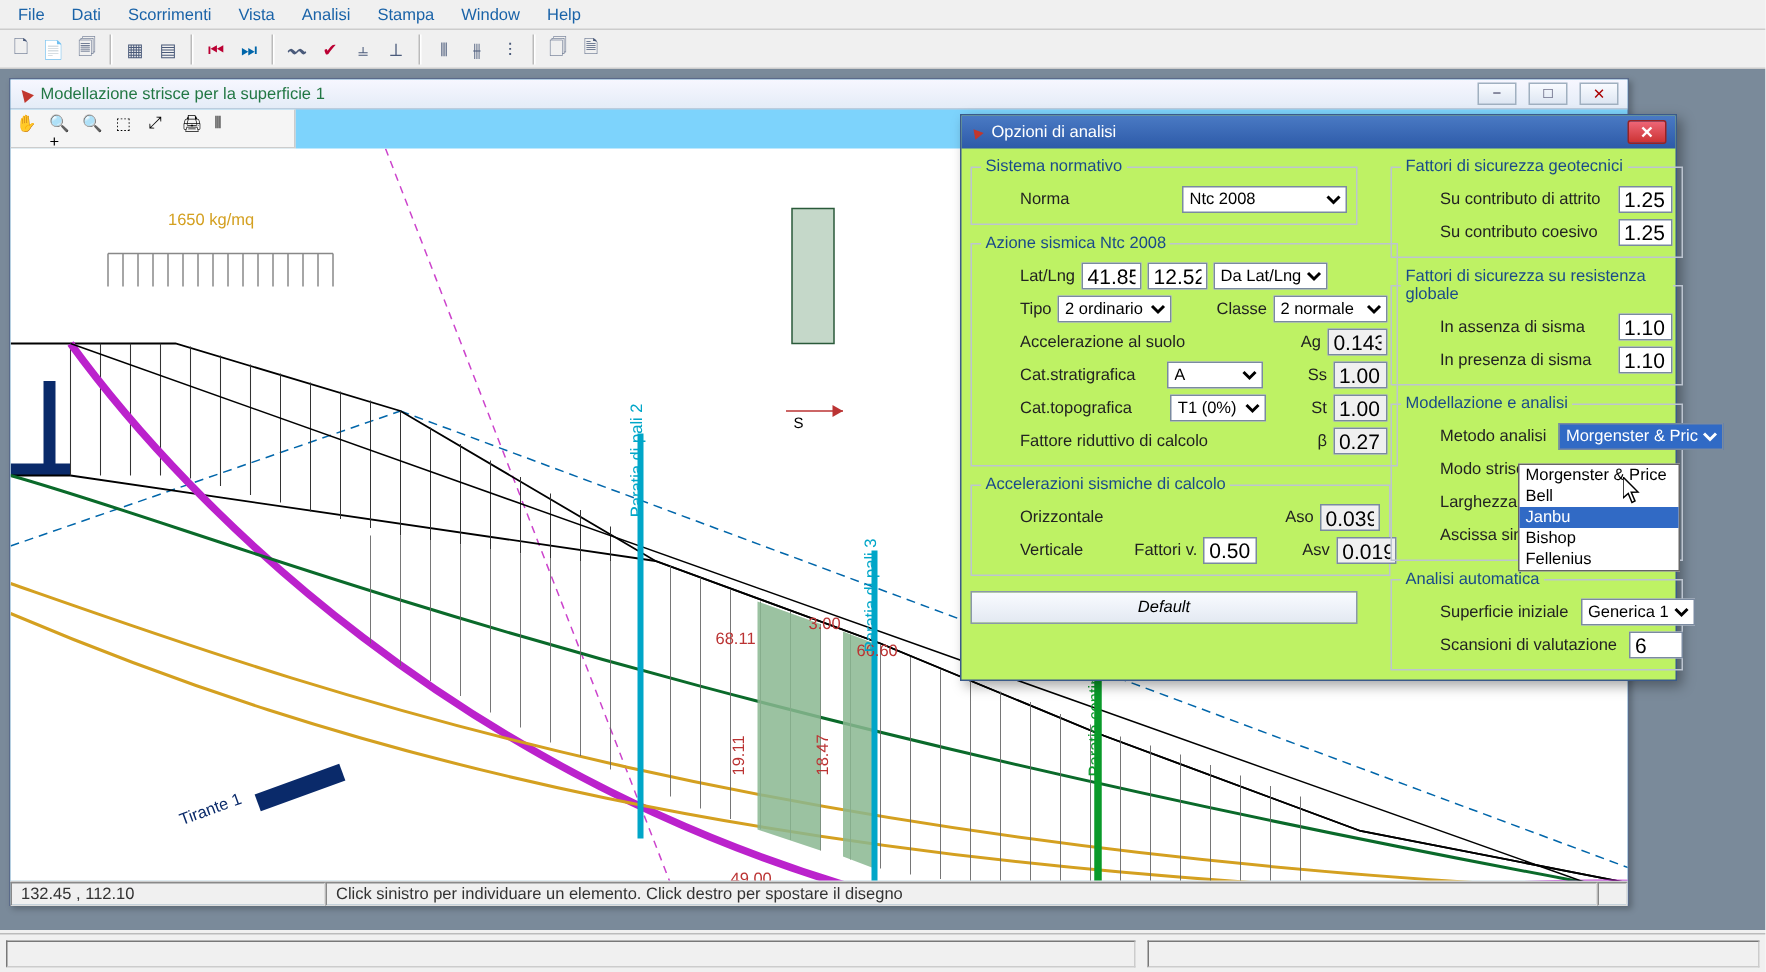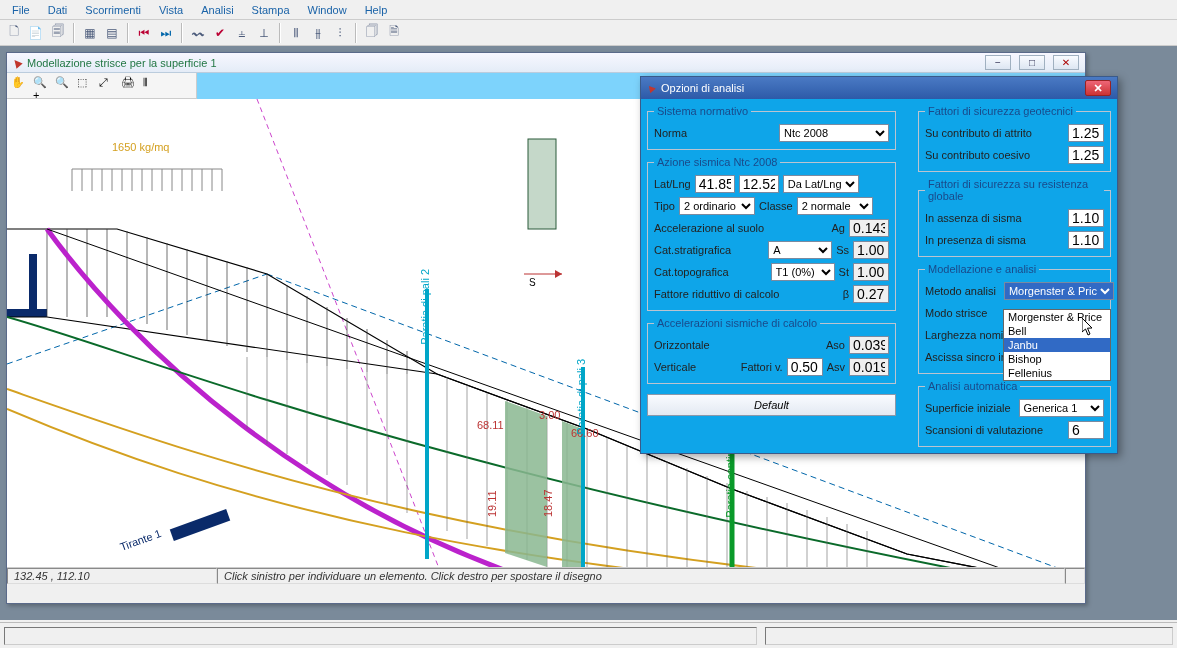--- a/index.html
+++ b/index.html
@@ -27,41 +27,41 @@
 
 
 .inner-toolbar { height: 26px; border-bottom: 1px solid #ccc; display: flex; align-items: center; padding: 2px 4px; gap: 2px; background: #f5f5f5; width: 190px; border-right: 1px solid #ccc; }
 .inner-toolbar .tb-btn { width: 20px; height: 20px; }
 
 
 .canvas-area { flex: 1; position: relative; overflow: hidden; background: #fff; }
 .canvas-area svg { position: absolute; left: 0; top: 0; }
 
 
-.child-status { height: 36px; display: flex; border-top: 1px solid #ccc; background: #f0f0f0; font-style: italic; }
+.child-status { height: 16px; display: flex; border-top: 1px solid #ccc; background: #f0f0f0; }
 .status-cell { border: 1px inset #ddd; padding: 1px 6px; height: 16px; display: flex; align-items: center; color: #333; }
 
 
 .app-status { position: absolute; left: 0; right: 0; bottom: 0; height: 26px; background: #f0f0f0; border-top: 1px solid #bbb; display:flex; align-items:center; }
 .app-status .sbox { flex:1; height: 18px; margin: 3px 4px; border:1px inset #ccc; }
 
 
-.dialog { position: absolute; left: 640px; top: 30px; width: 478px; background: #0ea5e9; border: 1px solid #3a5a8a; box-shadow: 3px 3px 8px rgba(0,0,0,0.35); z-index: 50; }
+.dialog { position: absolute; left: 640px; top: 30px; width: 478px; background: #bef264; border: 1px solid #3a5a8a; box-shadow: 3px 3px 8px rgba(0,0,0,0.35); z-index: 50; }
 .dlg-title { height: 22px; background: linear-gradient(#4a7ac4,#2d5aa8); color: #fff; display: flex; align-items: center; padding: 0 6px; gap: 6px; }
 .dlg-title .spacer { flex: 1; }
 .dlg-close { width: 26px; height: 16px; background: linear-gradient(#e67,#c33); border: 1px solid #922; color: #fff; display: flex; align-items: center; justify-content: center; cursor: default; border-radius: 2px; font-weight: bold; }
 .dlg-body { padding: 6px; display: flex; gap: 22px; }
 .dlg-col { display: flex; flex-direction: column; gap: 6px; }
 .dlg-col.left { width: 258px; }
 .dlg-col.right { width: 200px; }
 
 fieldset { border: 1px solid #bcc4d0; padding: 4px 6px 6px 6px; }
 legend { color: #1a4a8a; padding: 0 3px; }
 .row { display: flex; align-items: center; gap: 4px; height: 21px; margin-top: 1px; }
-.row label { flex: 0 0 auto; color: #222; }
+.row label { flex: 0 0 auto; color: #222; margin-left: 26px; }
 .row .fill { flex: 1; }
 input.txt { border: 1px solid #7a8aa0; height: 18px; padding: 0 3px; background: #fff; font-size: 14px; }
 input.txt.w32 { width: 36px; }
 input.txt.w40 { width: 40px; }
 select.sel { border: 1px solid #7a8aa0; height: 18px; background: #fff; font-size: 11px; }
 .sel.w60 { width: 64px; }
 .sel.w74 { width: 76px; }
 .sel.w90 { width: 96px; }
 .sel.w110 { width: 110px; }
 .ro { background: #f0f0f0 !important; }

